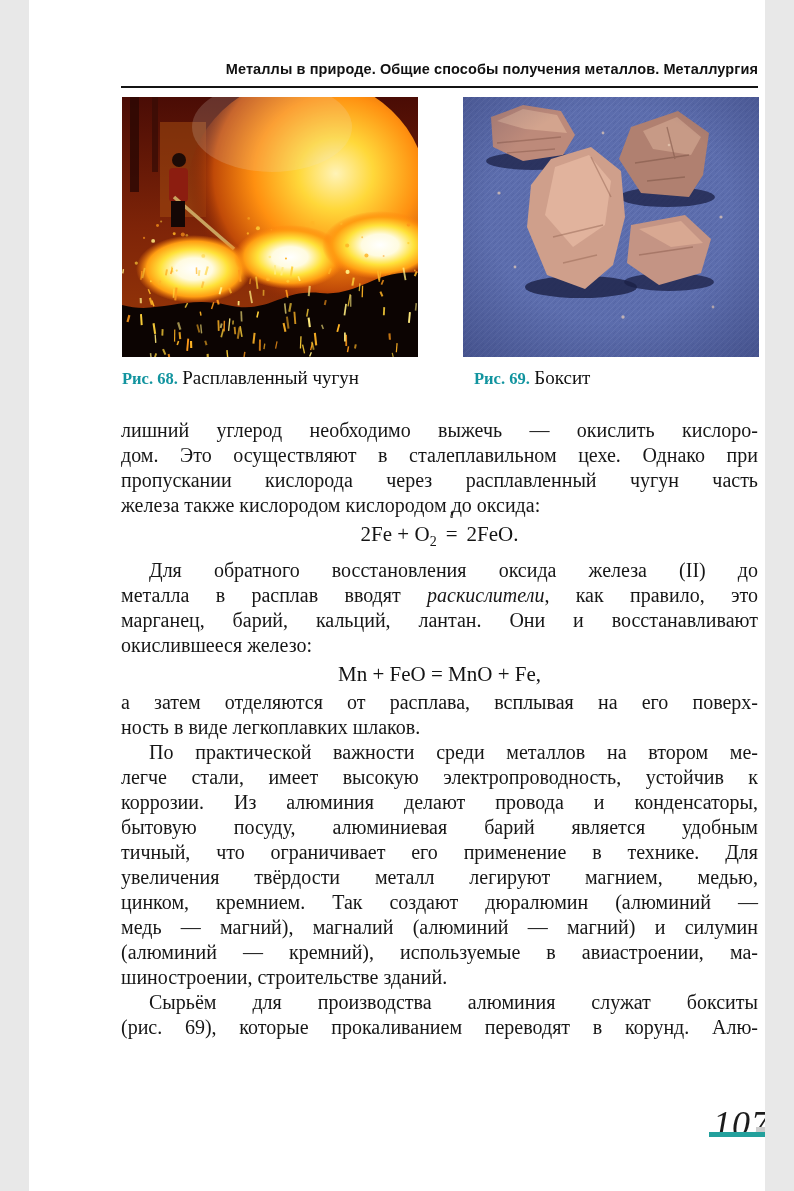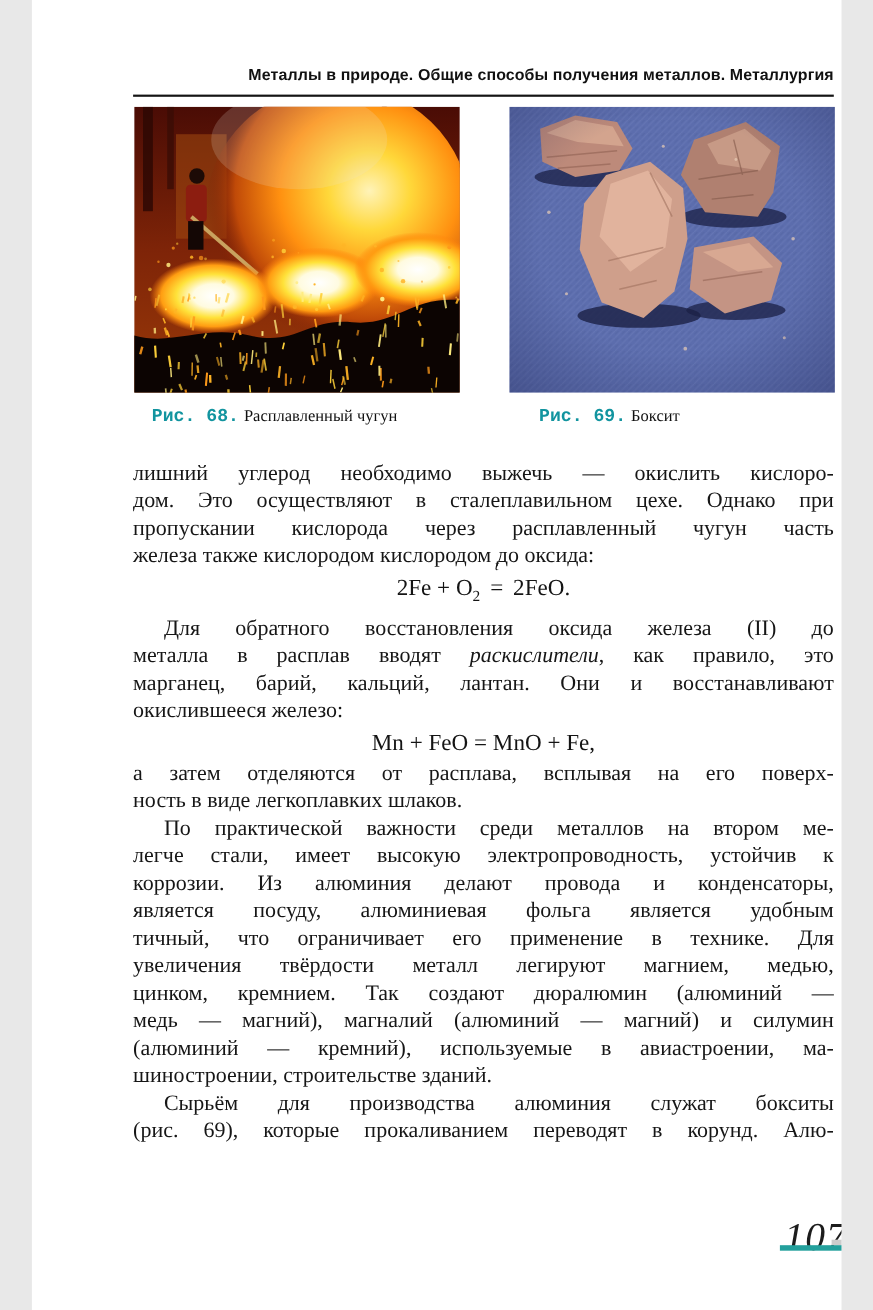--- a/index.html
+++ b/index.html
@@ -21,25 +21,24 @@
   .fig { position:absolute; top:97px; width:296px; height:260px; }
   .fig svg { display:block; width:100%; height:100%; }
   .fig-left { left:93px; }
   .fig-right { left:434px; }
   .caption {
     position:absolute; top:367px; font-size:18px; white-space:nowrap;
   }
   .caption-left { left:93px; }
   .caption-right { left:445px;text-align:center; }
   .fig-label {
-    font-family:Liberation Mono, monospace; font-weight:700;
+    font-family:Liberation Serif, serif; font-weight:700;
     font-size:16.5px;
-    margin-left:16px;
-  }
-  .fig-text { font-size:15px; color:#111; }
+  }
+  .fig-text { font-size:19px; color:#111; }
   .text-column {
     position:absolute; left:92px; top:418px; width:637px;
     font-size:20px; line-height:25px; color:#161616;
   }
   .t-line { text-align:justify; text-align-last:justify; }
   .t-line.last { text-align-last:left; }
   .t-line.indent { padding-left:28px; }
   .equation {
     text-align:center; text-align-last:center;
     font-size:21px; line-height:26px; margin:3px 0; color:#141414;
@@ -334,21 +333,21 @@
       </div>
       <div class="equation"><span>Mn + FeO = MnO + Fe,</span></div>
       <div>
         <div class="t-line"><span>а затем отделяются от расплава, всплывая на его поверх-</span></div>
         <div class="t-line last"><span>ность в виде легкоплавких шлаков.</span></div>
       </div>
       <div>
         <div class="t-line indent"><span>По практической важности среди металлов на втором ме-</span></div>
         <div class="t-line"><span>легче стали, имеет высокую электропроводность, устойчив к</span></div>
         <div class="t-line"><span>коррозии. Из алюминия делают провода и конденсаторы,</span></div>
-        <div class="t-line"><span>является посуду, алюминиевая фольга является удобным</span></div>
+        <div class="t-line"><span>бытовую посуду, алюминиевая барий является удобным</span></div>
         <div class="t-line"><span>тичный, что ограничивает его применение в технике. Для</span></div>
         <div class="t-line"><span>увеличения твёрдости металл легируют магнием, медью,</span></div>
         <div class="t-line"><span>цинком, кремнием. Так создают дюралюмин (алюминий —</span></div>
         <div class="t-line"><span>медь — магний), магналий (алюминий — магний) и силумин</span></div>
         <div class="t-line"><span>(алюминий — кремний), используемые в авиастроении, ма-</span></div>
         <div class="t-line last"><span>шиностроении, строительстве зданий.</span></div>
       </div>
       <div>
         <div class="t-line indent"><span>Сырьём для производства алюминия служат бокситы</span></div>
         <div class="t-line"><span>(рис. 69), которые прокаливанием переводят в корунд. Алю-</span></div>

